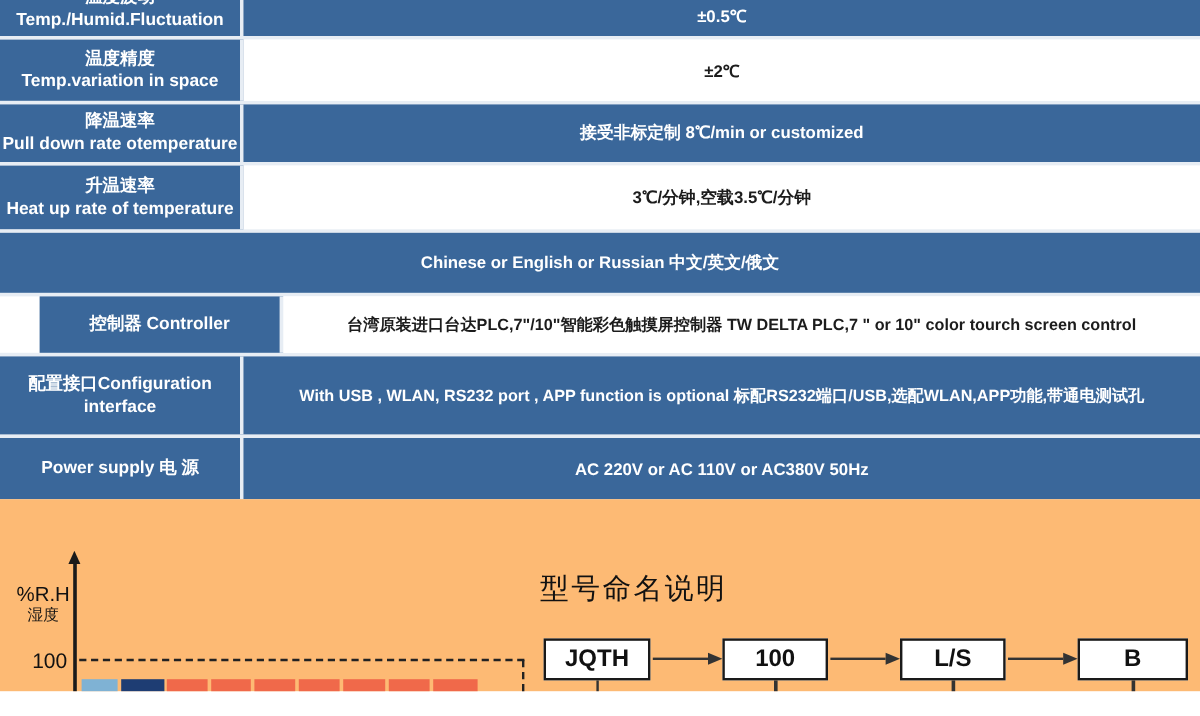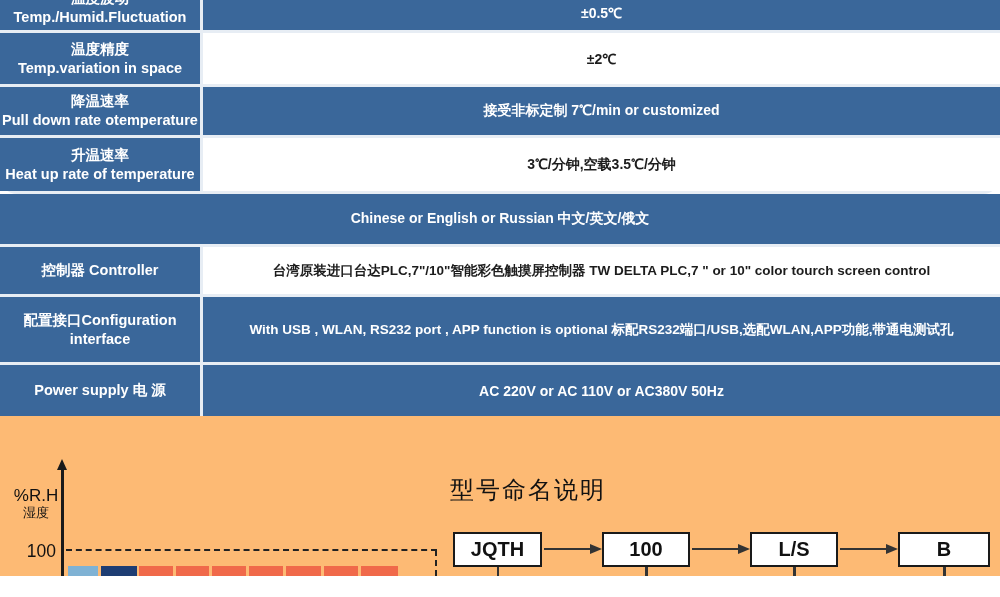--- a/index.html
+++ b/index.html
@@ -21,23 +21,23 @@
     flex:1; display:flex; justify-content:center; align-items:center;
     font-weight:bold; font-size:14px; white-space:nowrap; overflow:hidden;
   }
   .cell-value.bg-blue { background:#3a679a; color:#fff; }
   .cell-value.bg-white { background:#ffffff; color:#1c1c1c; }
   .row-0 { height:33px; }
   .row-0 .cell-label .lbl-inner { margin-top:-14px; }
   .row-0 .cell-value { align-items:flex-start; padding-top:3px; }
   .row-1 { height:54px; }
   .row-2 { height:51px; }
-  .row-3 { height:56px;border-radius:17px; }
+  .row-3 { height:56px; }
   .row-4 { height:53px; }
-  .row-5 { height:50px; }
+  .row-5 { height:50px;padding-left:33px; }
   .row-6 { height:68px; }
   .row-7 { height:51px; }
   .row-5 .cell-value, .row-6 .cell-value { font-size:13.5px; }
 
   
   .bottom { position:relative; width:1000px; height:160px; background:#fdba74; }
 
   
   .axis-line { position:absolute; left:61px; top:52px; width:2.5px; height:108px; background:#1a1a1a; }
   .axis-arrow { position:absolute; left:57px; top:43px; width:0; height:0;
@@ -91,21 +91,21 @@
         <div>Temp.variation in space</div>
       </div>
       <div class="cell-value bg-white">±2℃</div>
     </div>
 
     <div class="row row-2">
       <div class="cell-label">
         <div>降温速率</div>
         <div>Pull down rate otemperature</div>
       </div>
-      <div class="cell-value bg-blue">接受非标定制 7℃/min or customized</div>
+      <div class="cell-value bg-blue">接受非标定制 8℃/min or customized</div>
     </div>
 
     <div class="row row-3">
       <div class="cell-label">
         <div>升温速率</div>
         <div>Heat up rate of temperature</div>
       </div>
       <div class="cell-value bg-white">3℃/分钟,空载3.5℃/分钟</div>
     </div>
 

